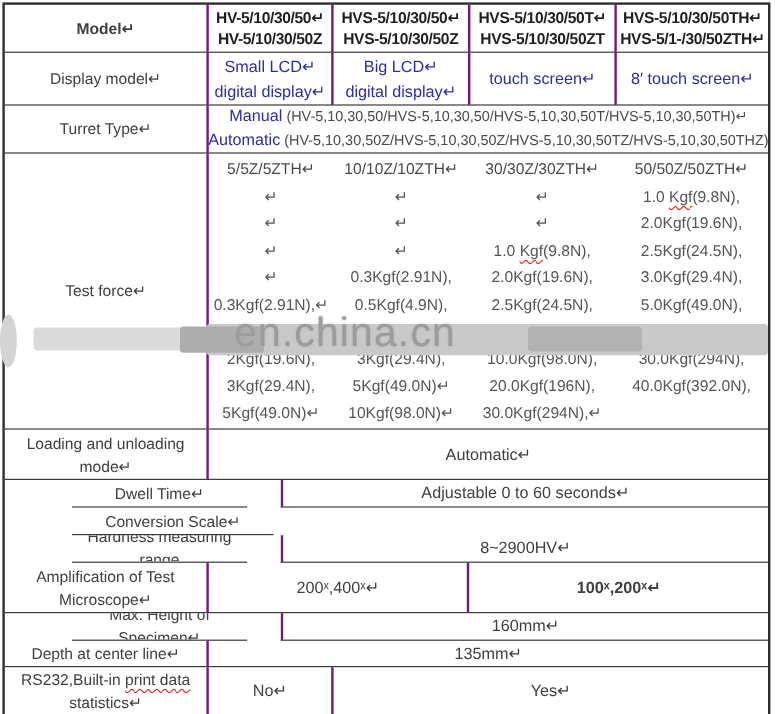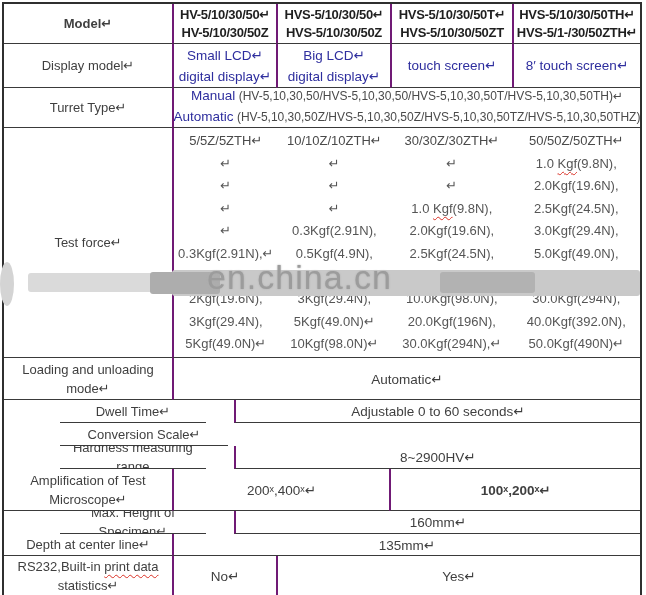--- a/index.html
+++ b/index.html
@@ -137,21 +137,20 @@
         <div class="tfcol w4">
             <div class="tfline hdrline">50/50Z/50ZTH↵</div>
             <div class="tfline"><span>1.0 </span><span class="sp">Kgf</span><span>(9.8N),</span></div>
             <div class="tfline">2.0Kgf(19.6N),</div>
             <div class="tfline">2.5Kgf(24.5N),</div>
             <div class="tfline">3.0Kgf(29.4N),</div>
             <div class="tfline">5.0Kgf(49.0N),</div>
             <div class="tfline"></div>
             <div class="tfline">30.0Kgf(294N),</div>
             <div class="tfline">40.0Kgf(392.0N),</div>
-            <div class="tfline">50.0Kgf(490N)↵</div>
           </div>
       </div>
     </div>
 
     <div class="row h42">
       <div class="cell lab h42">
           <div>Loading and unloading mode↵</div>
         </div>
       <div class="cell span4 h42 val">
           <div>Automatic↵</div>
@@ -226,13 +225,13 @@
     </div>
 
   </div>
 </div>
 
 <div class="wm-band" style="left:28px;top:273px;width:145px;height:19px;background:#dadada;"></div>
 <div class="wm-band" style="left:172px;top:270px;width:468px;height:26px;"></div>
 <div class="wm-band" style="left:440px;top:272px;width:95px;height:21px;background:#b2b2b2;"></div>
 <div class="wm-band" style="left:150px;top:272px;width:70px;height:22px;background:#adadad;"></div>
 <div class="wm-band" style="left:0px;top:262px;width:14px;height:44px;border-radius:50%;background:#d4d4d4;"></div>
-<div class="wm-text" style="left:207px;top:258px;">en.china.cn</div>
+<div class="wm-text" style="left:195px;top:258px;">en.china.cn</div>
 
 </body></html>

